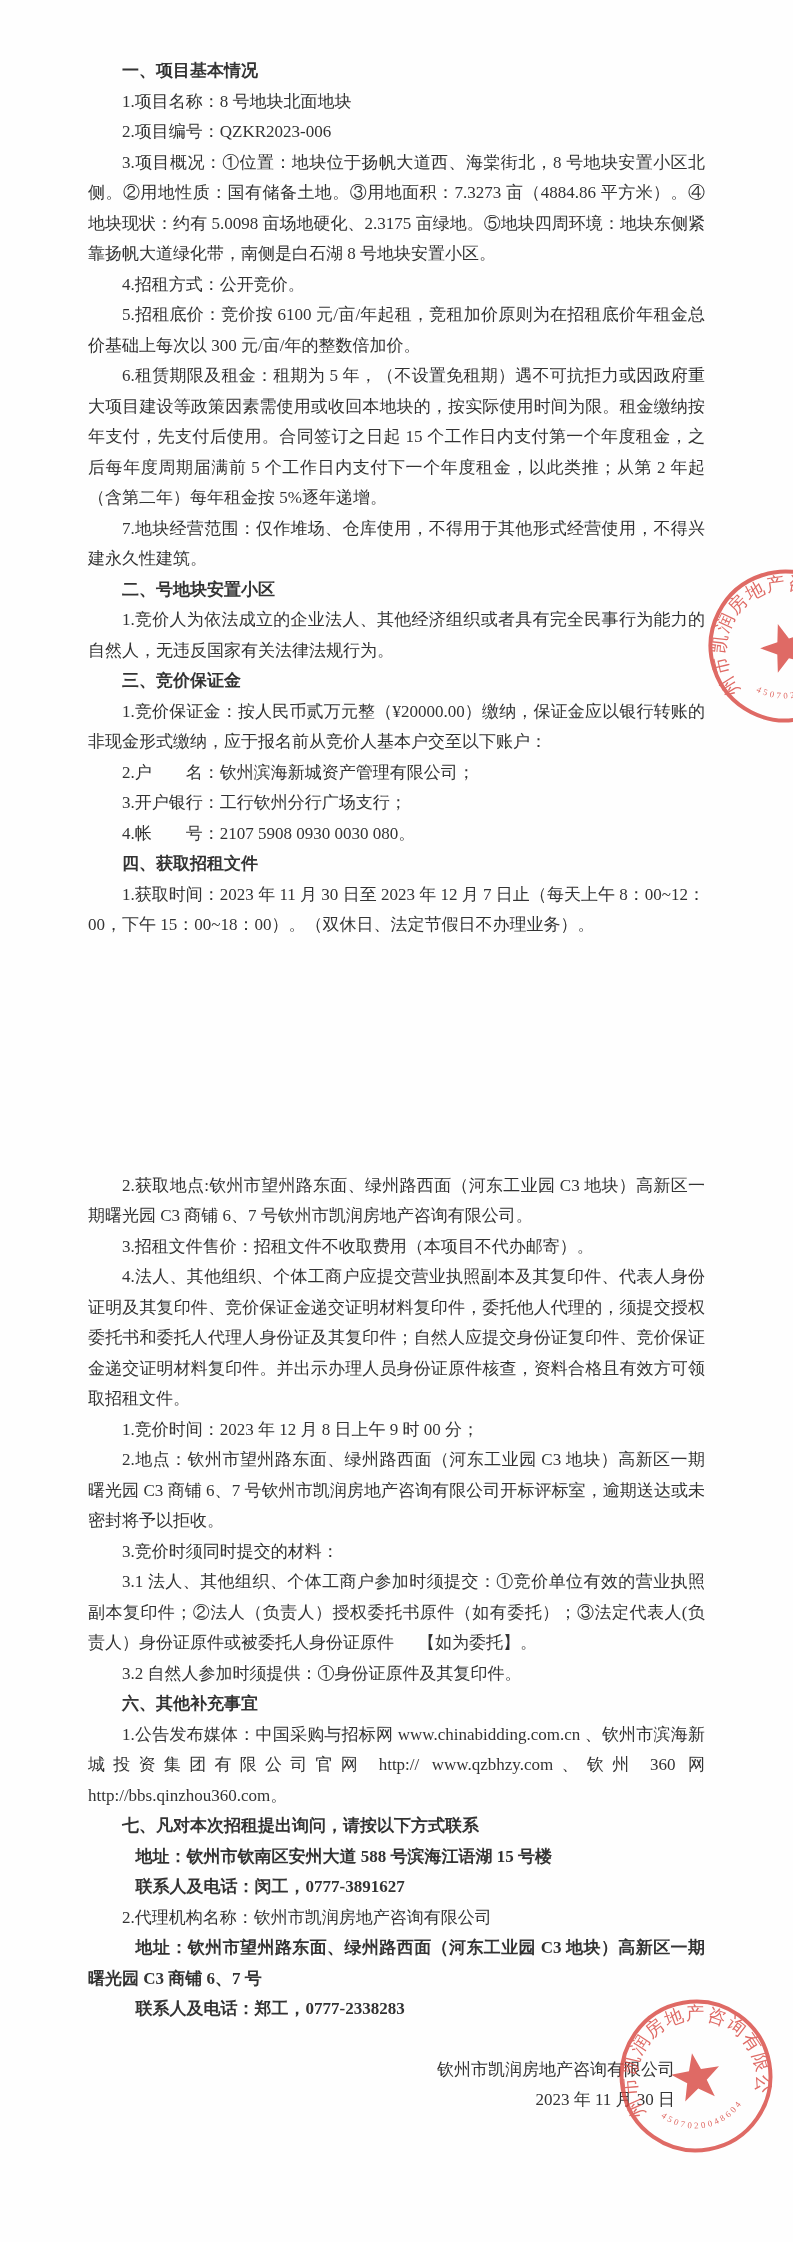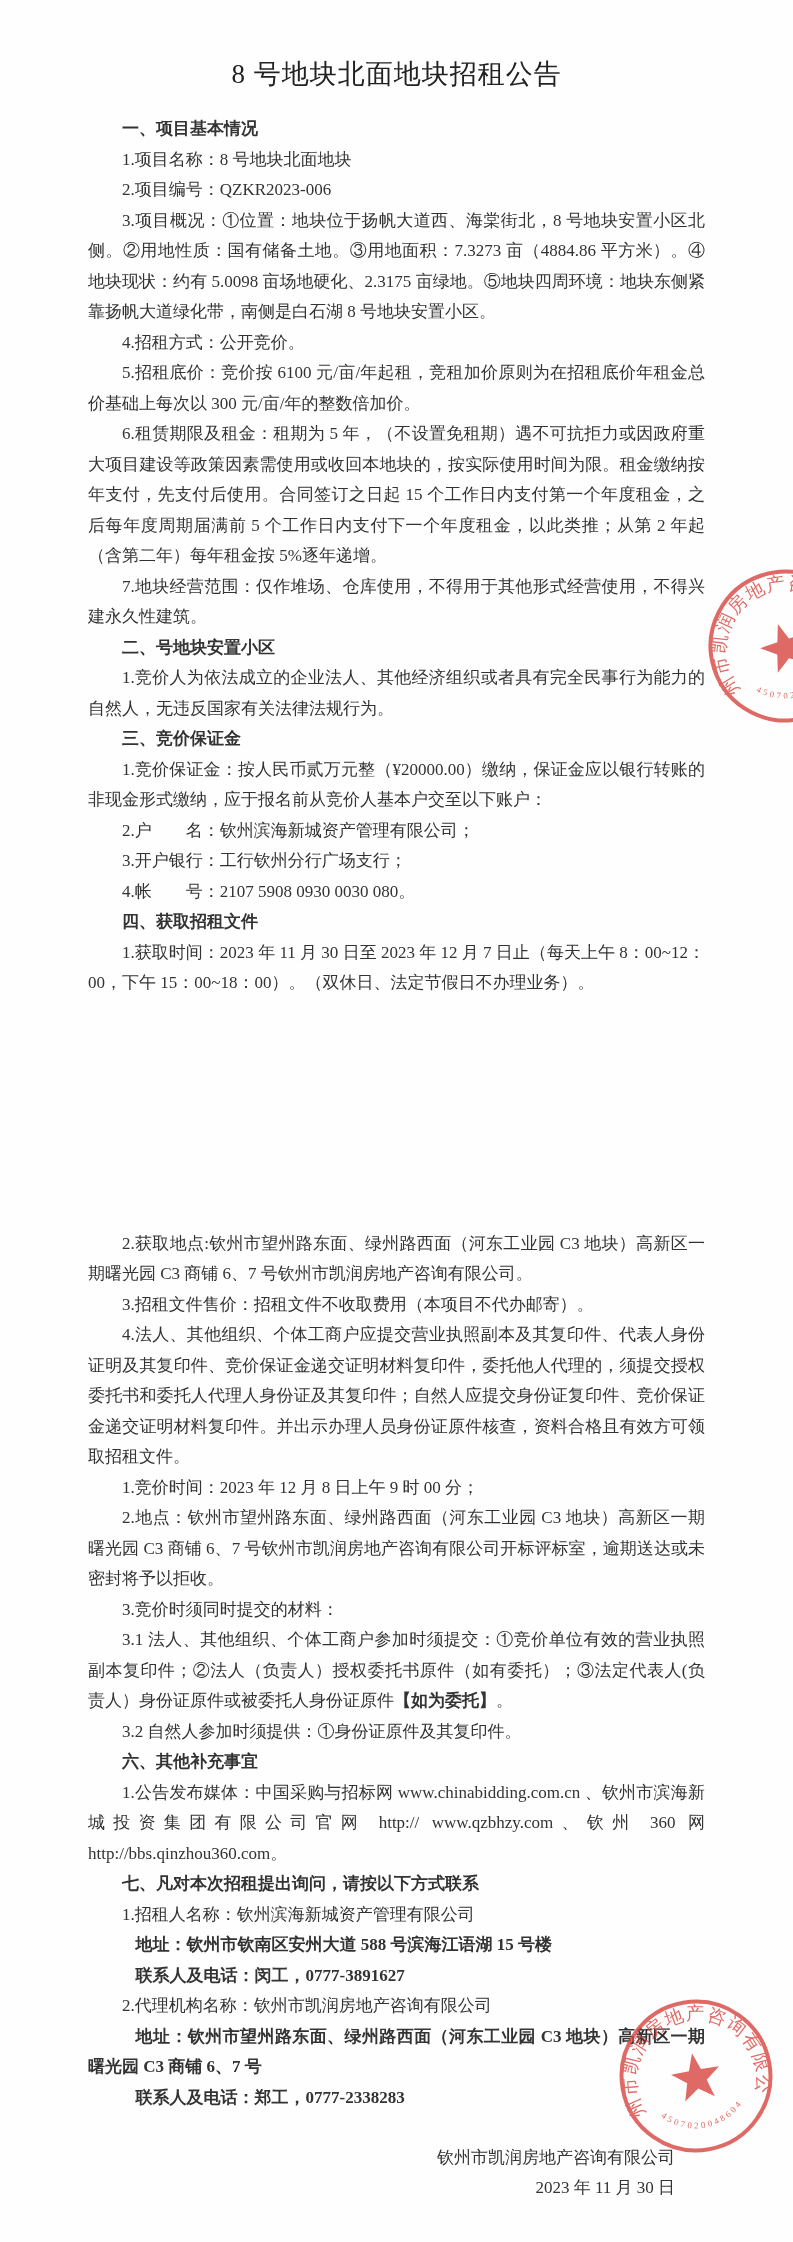--- a/index.html
+++ b/index.html
@@ -28,21 +28,21 @@
   }
   .doc-body p {
     font-size: 17px;
     line-height: 30.5px;
     text-align: justify;
     color: #333;
   }
   .para { text-indent: 2em; }
   .addr { text-indent: 2.8em; font-weight: bold; }
   .hd   { text-indent: 2em; font-weight: bold; color: #1f1f1f; }
-  .seg-bold { font-weight: bold; }
+  .seg-bold { font-weight: normal; margin-left: 24px; }
   .page-gap { height: 230px; }
   .signature {
     margin-top: 30px;
     text-align: right;
     padding-right: 30px;
   }
   .signature div {
     font-size: 17px;
     line-height: 30px;
     color: #333;
@@ -55,21 +55,20 @@
   .stamp-1 { left: 693px; top: 566px; width: 184px; height: 160px; transform: rotate(-18deg); }
   .stamp-2 { left: 604px; top: 1996px; width: 184px; height: 160px; transform: rotate(-10deg); }
   .stamp svg { width: 100%; height: 100%; }
   .stamp-text { font-family: "Liberation Serif", "DejaVu Serif", serif; }
 </style>
 </head>
 <body>
 
 <div class="page">
 
-  <h1 class="doc-title">8 号地块北面地块招租公告</h1>
 
   <div class="doc-body">
     <p class="hd">一、项目基本情况</p>
     <p class="para">1.项目名称：8 号地块北面地块</p>
     <p class="para">2.项目编号：QZKR2023-006</p>
     <p class="para">3.项目概况：①位置：地块位于扬帆大道西、海棠街北，8 号地块安置小区北侧。②用地性质：国有储备土地。③用地面积：7.3273 亩（4884.86 平方米）。④地块现状：约有 5.0098 亩场地硬化、2.3175 亩绿地。⑤地块四周环境：地块东侧紧靠扬帆大道绿化带，南侧是白石湖 8 号地块安置小区。</p>
     <p class="para">4.招租方式：公开竞价。</p>
     <p class="para">5.招租底价：竞价按 6100 元/亩/年起租，竞租加价原则为在招租底价年租金总价基础上每次以 300 元/亩/年的整数倍加价。</p>
     <p class="para">6.租赁期限及租金：租期为 5 年，（不设置免租期）遇不可抗拒力或因政府重大项目建设等政策因素需使用或收回本地块的，按实际使用时间为限。租金缴纳按年支付，先支付后使用。合同签订之日起 15 个工作日内支付第一个年度租金，之后每年度周期届满前 5 个工作日内支付下一个年度租金，以此类推；从第 2 年起（含第二年）每年租金按 5%逐年递增。</p>
     <p class="para">7.地块经营范围：仅作堆场、仓库使用，不得用于其他形式经营使用，不得兴建永久性建筑。</p>
@@ -95,21 +94,20 @@
     <p class="para">1.竞价时间：2023 年 12 月 8 日上午 9 时 00 分；</p>
     <p class="para">2.地点：钦州市望州路东面、绿州路西面（河东工业园 C3 地块）高新区一期曙光园 C3 商铺 6、7 号钦州市凯润房地产咨询有限公司开标评标室，逾期送达或未密封将予以拒收。</p>
     <p class="para">3.竞价时须同时提交的材料：</p>
     <p class="para"><span>3.1 法人、其他组织、个体工商户参加时须提交：①竞价单位有效的营业执照副本复印件；②法人（负责人）授权委托书原件（如有委托）；③法定代表人(负责人）身份证原件或被委托人身份证原件</span><span class="seg-bold">【如为委托】</span><span>。</span></p>
     <p class="para">3.2 自然人参加时须提供：①身份证原件及其复印件。</p>
 
     <p class="hd">六、其他补充事宜</p>
     <p class="para">1.公告发布媒体：中国采购与招标网 www.chinabidding.com.cn 、钦州市滨海新城投资集团有限公司官网 http:// www.qzbhzy.com、钦州 360 网 http://bbs.qinzhou360.com。</p>
 
     <p class="hd">七、凡对本次招租提出询问，请按以下方式联系</p>
-    <p class="para">1.招租人名称：钦州滨海新城资产管理有限公司</p>
     <p class="addr">地址：钦州市钦南区安州大道 588 号滨海江语湖 15 号楼</p>
     <p class="addr">联系人及电话：闵工，0777-3891627</p>
     <p class="para">2.代理机构名称：钦州市凯润房地产咨询有限公司</p>
     <p class="addr">地址：钦州市望州路东面、绿州路西面（河东工业园 C3 地块）高新区一期曙光园 C3 商铺 6、7 号</p>
     <p class="addr">联系人及电话：郑工，0777-2338283</p>
 
     <div class="signature">
       <div>钦州市凯润房地产咨询有限公司</div>
       <div>2023 年 11 月 30 日</div>
     </div>

